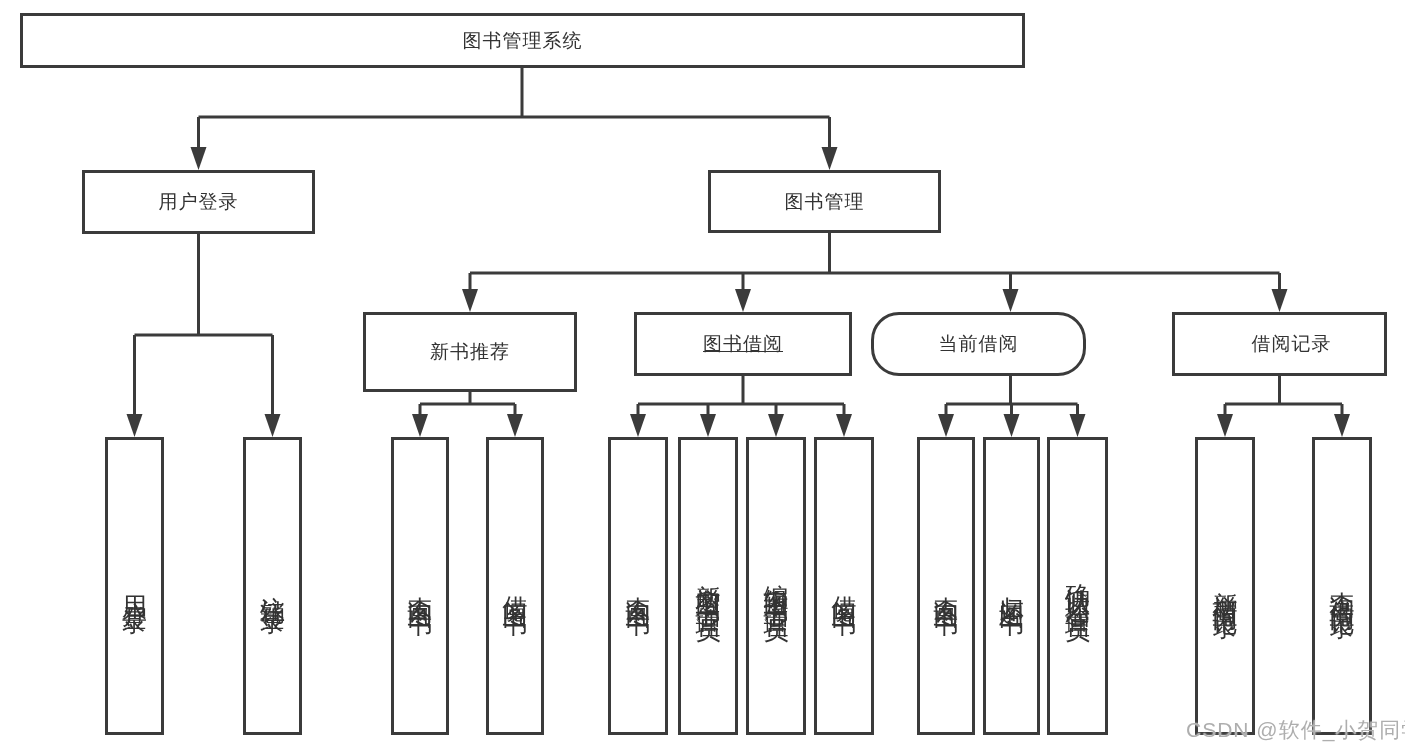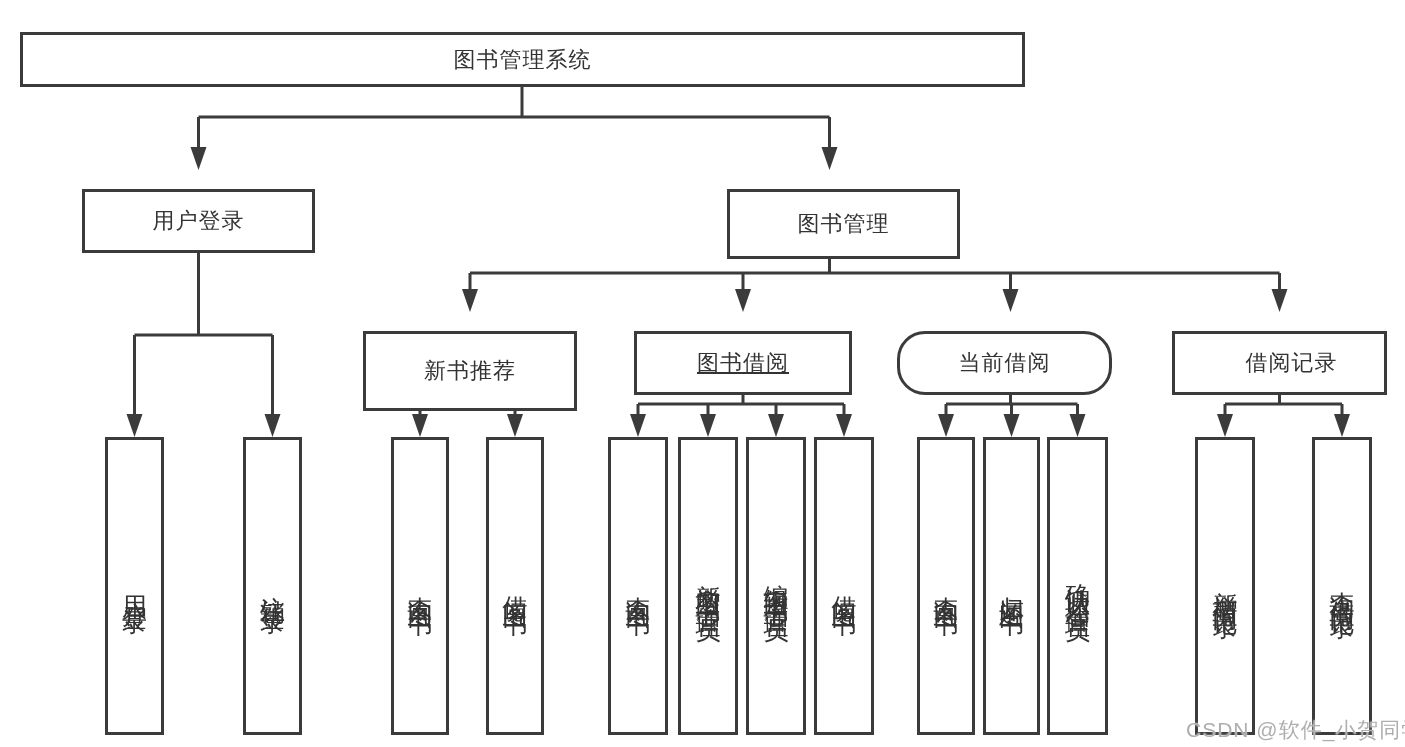--- a/index.html
+++ b/index.html
@@ -27,24 +27,23 @@
     position: absolute;
     box-sizing: border-box;
     border: 3px solid #3b3b3b;
     background: #ffffff;
     display: flex;
     align-items: center;
     justify-content: center;
     color: #333333;
   }
   .node.h-label {
-    font-size: 22px;
+    font-size: 19px;
     letter-spacing: 1px;
     white-space: nowrap;
-    margin-top: 19px;
   }
   .node.leaf span {
     writing-mode: vertical-rl;
     text-orientation: mixed;
     font-size: 25px;
     letter-spacing: 5px;
     line-height: 1;
     white-space: nowrap;
   }
   .watermark {
@@ -104,31 +103,31 @@
     </g>
   </svg>
 
   <div class="node h-label" style="left:20px; top:13px; width:1005px; height:55px;">
     <span>图书管理系统</span>
   </div>
 
   <div class="node h-label" style="left:82px; top:170px; width:233px; height:64px;">
     <span>用户登录</span>
   </div>
-  <div class="node h-label" style="left:727px; top:170px; width:233px; height:70px;">
+  <div class="node h-label" style="left:708px; top:170px; width:233px; height:63px;">
     <span>图书管理</span>
   </div>
 
   <div class="node h-label" style="left:363px; top:312px; width:214px; height:80px;">
     <span>新书推荐</span>
   </div>
   <div class="node h-label" style="left:634px; top:312px; width:218px; height:64px;text-decoration:underline;">
     <span>图书借阅</span>
   </div>
-  <div class="node h-label" style="left:897px; top:312px; width:215px; height:64px;border-radius:28px;">
+  <div class="node h-label" style="left:871px; top:312px; width:215px; height:64px;border-radius:28px;">
     <span>当前借阅</span>
   </div>
   <div class="node h-label" style="left:1172px; top:312px; width:215px; height:64px;padding-left:24px;">
     <span>借阅记录</span>
   </div>
 
   <div class="node leaf" style="left:105px; top:437px; width:59px; height:298px;">
     <span>用户登录</span>
   </div>
   <div class="node leaf" style="left:243px; top:437px; width:59px; height:298px;">

